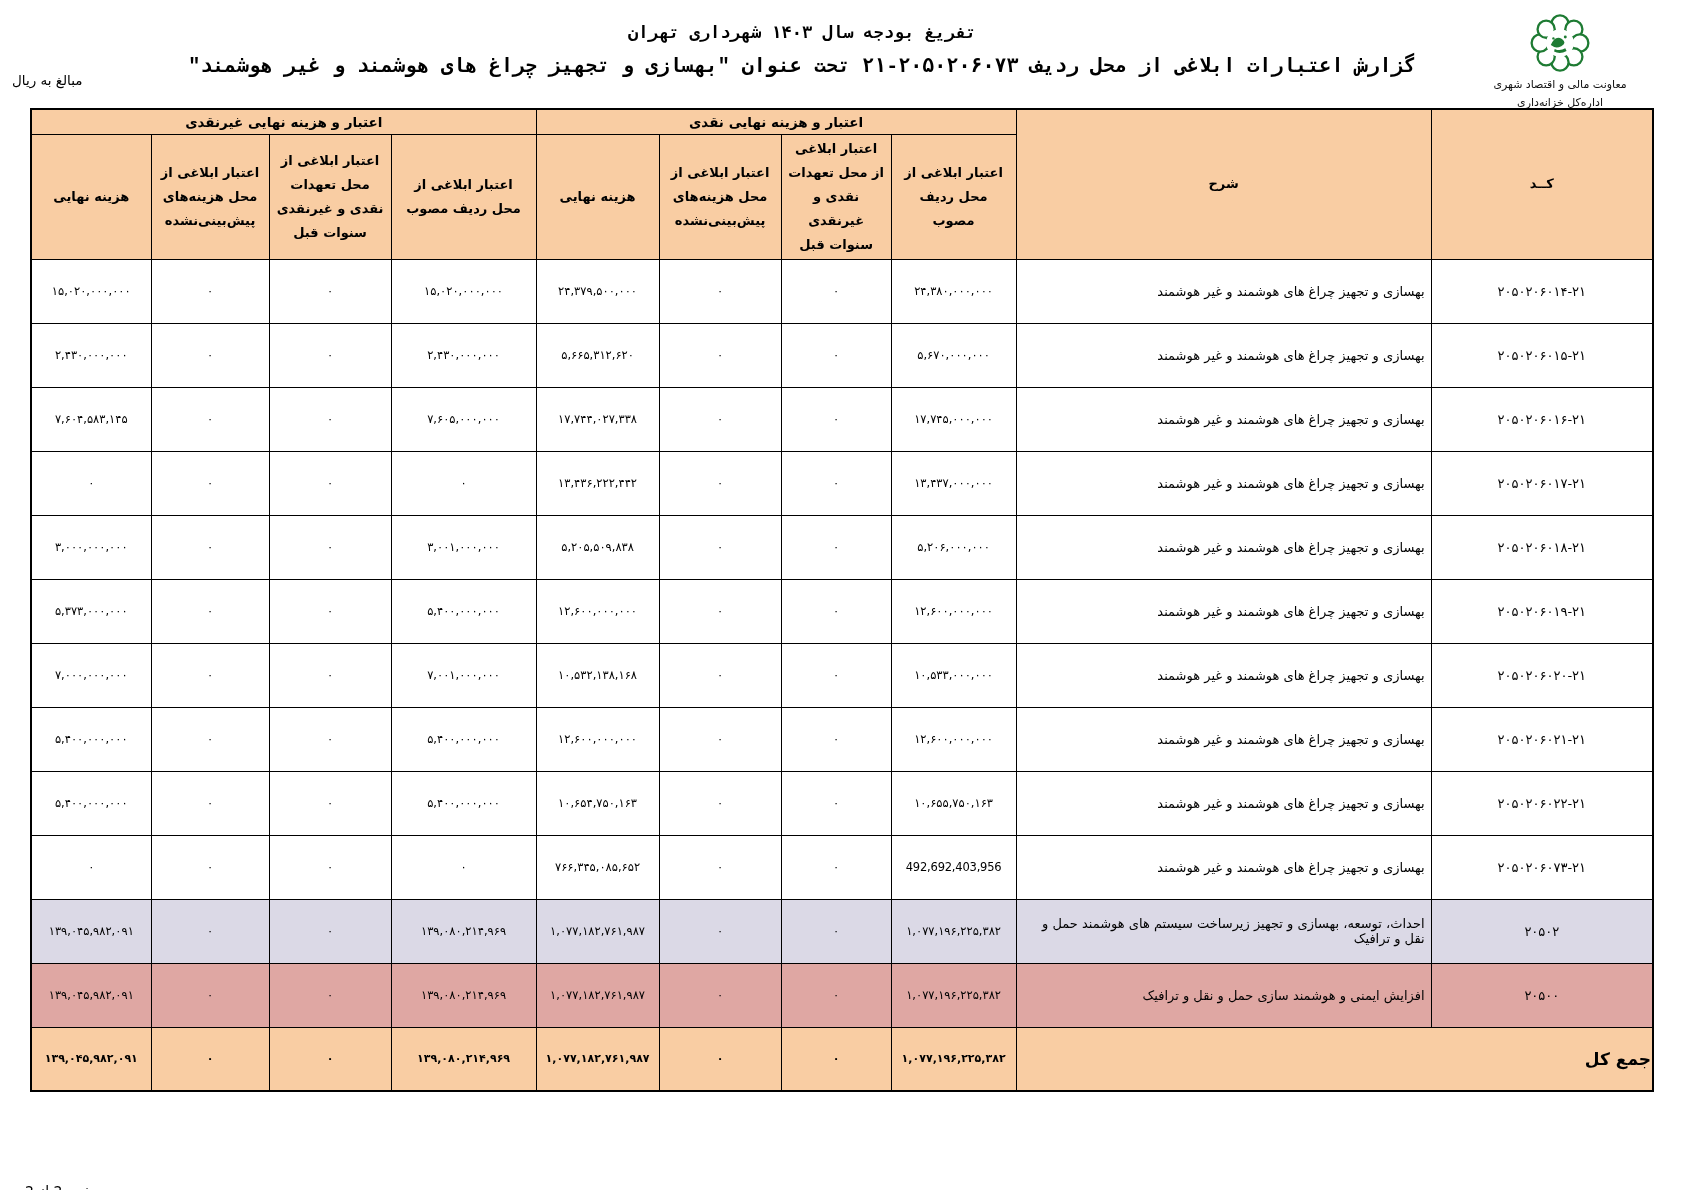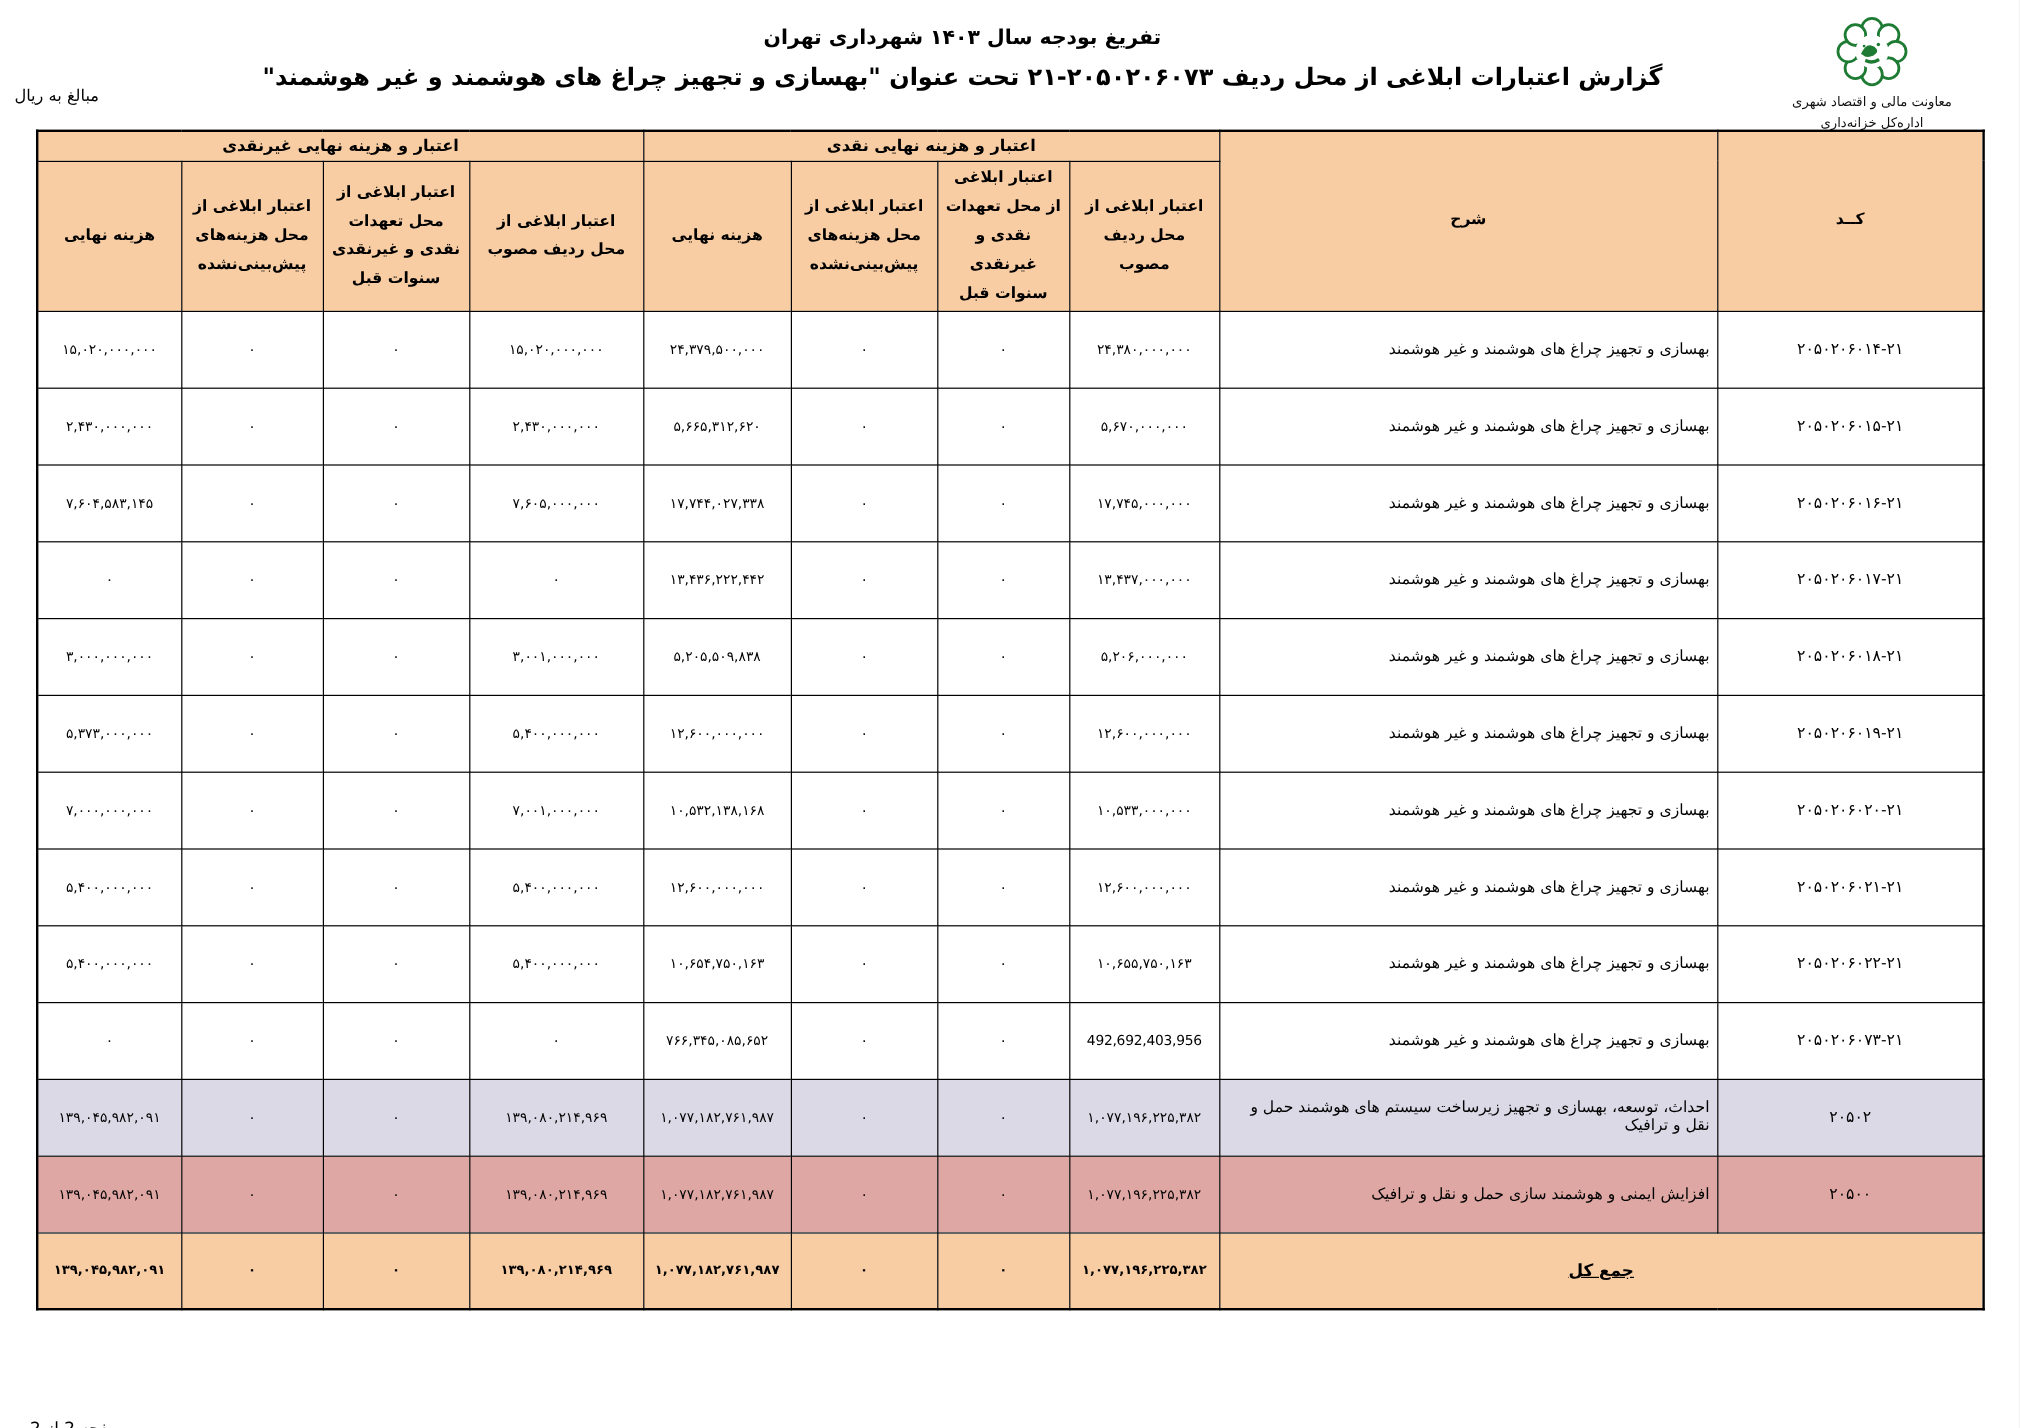--- a/index.html
+++ b/index.html
@@ -1,21 +1,21 @@
 <!DOCTYPE html>
 <html lang="fa"><head>
 <meta charset="utf-8">
 <style>
   html,body{margin:0;padding:0;background:#e8e8e8;}
   .page{
     position:relative;width:1683px;height:1190px;background:#ffffff;
     direction:rtl;color:#000;overflow:hidden;
     font-family:"DejaVu Sans","Liberation Sans",sans-serif;
   }
-  .titles{position:absolute;top:22px;left:0;width:1604px;text-align:center;}
+  .titles{position:absolute;top:22px;left:0;width:1604px;text-align:center;font-family:Liberation Mono, monospace;}
   .title1{font-size:17px;font-weight:bold;margin-bottom:10px;}
   .title2{font-size:20px;font-weight:bold;}
   .logo-block{position:absolute;top:12px;right:28px;width:190px;text-align:center;}
   .logo-block svg{display:block;margin:0 auto 2px auto;}
   .logo-caption{font-size:11px;line-height:1.6;color:#111;}
   .currency-note{position:absolute;top:72px;left:12px;font-size:13.5px;}
   table.budget{
     position:absolute;top:108px;left:30px;width:1622px;
     border-collapse:collapse;table-layout:fixed;border:2px solid #000;
   }
@@ -26,21 +26,21 @@
   tr.sub-row{height:120px;}
   tbody tr{height:64px;background:#fff;}
   tbody td{border-top:1.5px solid #000;}
   td.num{font-size:11.5px;text-align:center;padding:0 3px;letter-spacing:-0.2px;}
   td.desc{font-size:13px;text-align:right;padding:0 6px 0 2px;}
   td.code{font-size:13px;text-align:center;direction:ltr;}
   tr.lavender td{background:#DBD9E6;}
   tr.rose td{background:#DFA7A3;}
   tr.total td{background:#F9CDA3;font-weight:bold;}
   tr.total td.num{font-size:11px;}
-  tr.total td.total-label{font-size:14px;text-align:center;text-decoration:underline;}
+  tr.total td.total-label{font-size:17px;text-align:right;}
   .page-number{position:absolute;left:25px;top:1164px;font-size:14px;margin-top:19px;}
 </style>
 </head>
 <body>
 
 <div class="page">
 
   <div class="titles">
     <div class="title1">تفریغ بودجه سال ۱۴۰۳ شهرداری تهران</div>
     <div class="title2">گزارش اعتبارات ابلاغی از محل ردیف ۲۰۵۰۲۰۶۰۷۳-۲۱ تحت عنوان "بهسازی و تجهیز چراغ های هوشمند و غیر هوشمند"</div>

